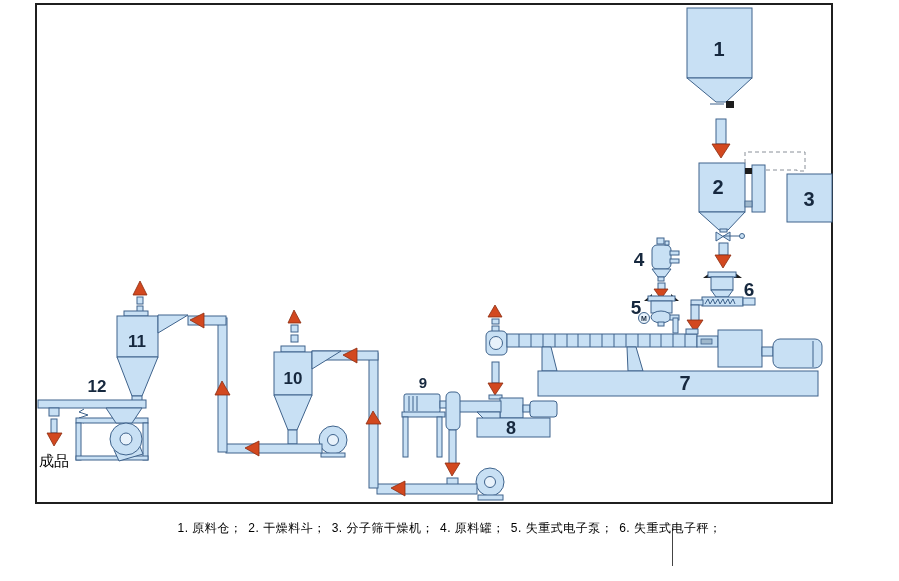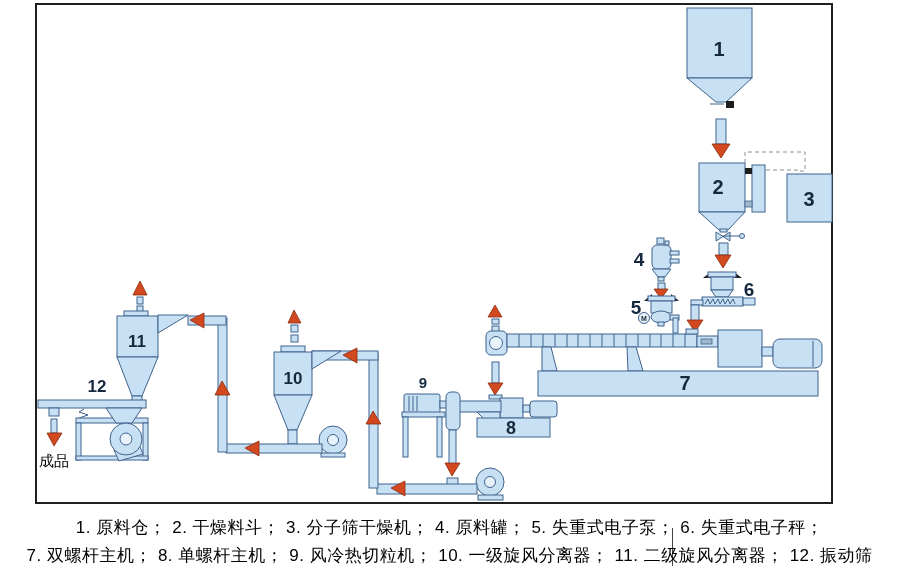--- a/index.html
+++ b/index.html
@@ -11,21 +11,21 @@
   .mid{fill:#9fb8cc;stroke:var(--shape-stroke);stroke-width:.8;}
   .k{fill:#1d1d1d;stroke:none;}
   .a{fill:var(--arrow-fill);stroke:var(--arrow-stroke);stroke-width:.8;}
   .ln{stroke:var(--shape-stroke);stroke-width:1;fill:none;}
   .dash{stroke:var(--dashed-line);stroke-width:1;fill:none;stroke-dasharray:4 3;}
   .num{font-family:"Liberation Sans","DejaVu Sans",sans-serif;font-weight:700;
        fill:var(--label-color);text-anchor:middle;}
   .cjk{font-family:"Liberation Sans","DejaVu Sans",sans-serif;fill:#000;text-anchor:middle;}
   .frame{fill:#fff;stroke:var(--frame-stroke);stroke-width:2;}
   .legend{position:absolute;left:0;right:0;top:514px;text-align:center;color:#000;
-          font-size:17px;line-height:28px;letter-spacing:.5px;}
+          font-size:12px;line-height:28px;letter-spacing:.5px;}
   .legend span{margin:0 3px;white-space:nowrap;}
 </style>
 </head>
 <body>
 
 <div class="canvas">
 <svg width="899" height="581" viewBox="0 0 899 581">
 
   <rect class="frame" x="36" y="4" width="796" height="499"></rect>
 
@@ -223,15 +223,14 @@
     <circle class="s" cx="126" cy="439" r="16"></circle>
     <circle class="inner" cx="126" cy="439" r="6"></circle>
     <text class="cjk" x="54" y="466" font-size="15">成品</text>
   </g>
 
   <line x1="672.5" y1="528" x2="672.5" y2="566" stroke="#444" stroke-width="1"></line>
 </svg>
 
 <div class="legend">
   <div class="legend-line"><span>1. 原料仓；</span><span>2. 干燥料斗；</span><span>3. 分子筛干燥机；</span><span>4. 原料罐；</span><span>5. 失重式电子泵；</span><span>6. 失重式电子秤；</span></div>
-  <div class="legend-line"><span>7. 双螺杆主机；</span><span>8. 单螺杆主机；</span><span>9. 风冷热切粒机；</span><span>10. 一级旋风分离器；</span><span>11. 二级旋风分离器；</span><span>12. 振动筛</span></div>
 </div>
 </div>
 
 </body></html>

